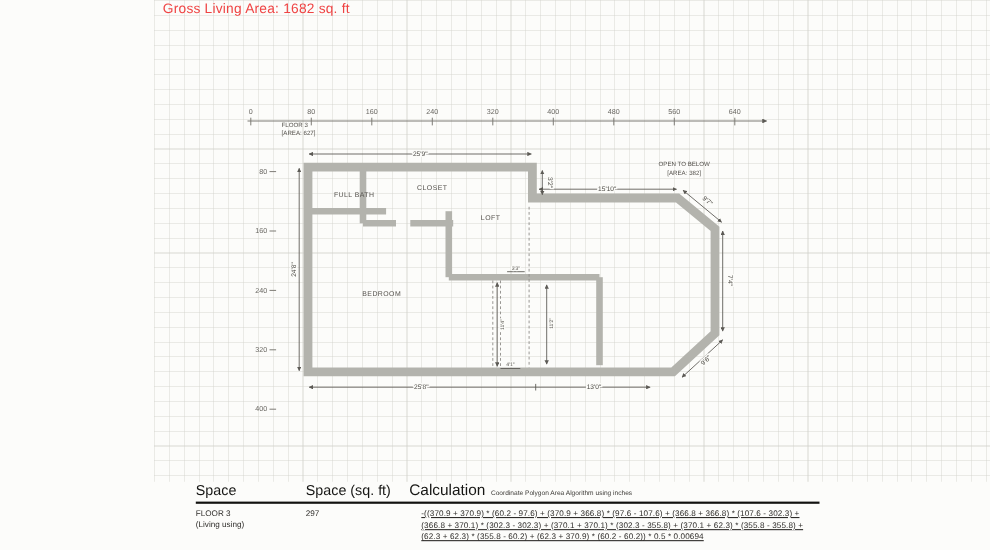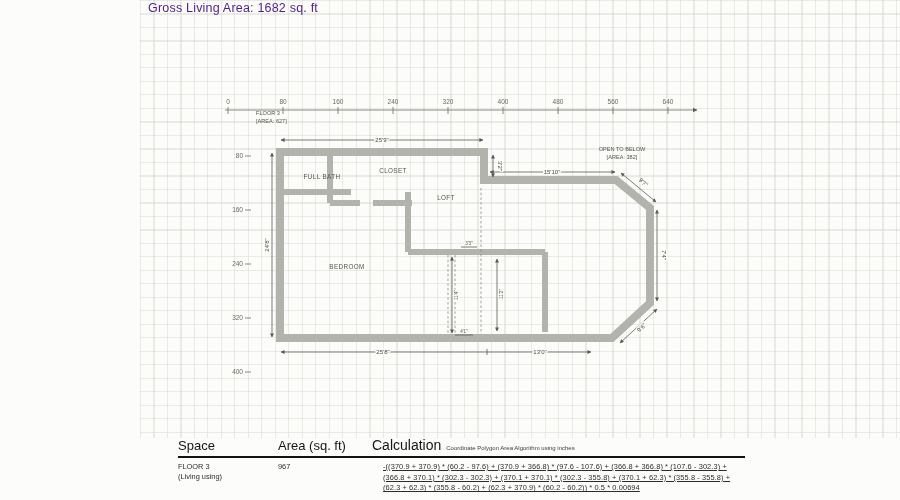--- a/index.html
+++ b/index.html
@@ -2,21 +2,21 @@
 <html><head>
 <meta charset="utf-8">
 <style>
   html,body{margin:0;padding:0;background:#e8e8e6;}
   .page{position:relative;width:900px;height:500px;background:#fcfcfa;overflow:hidden;
         font-family:"Liberation Sans", sans-serif;color:#3a3a38;}
   .grid{position:absolute;left:140px;top:0;width:760px;height:438px;opacity:.55;pointer-events:none;
         background-image:
           repeating-linear-gradient(to right, rgba(178,178,168,.45) 0 1px, transparent 1px 13.5px),
           repeating-linear-gradient(to bottom, rgba(178,178,168,.45) 0 1px, transparent 1px 13.5px);}
-  .title{position:absolute;left:148px;top:1px;font-size:12.5px;font-weight:500;color:#4c1d95;letter-spacing:.2px;}
+  .title{position:absolute;left:148px;top:1px;font-size:12.5px;font-weight:500;color:#ef4444;letter-spacing:.2px;}
   svg{position:absolute;overflow:visible;}
   svg text{font-family:"Liberation Sans", sans-serif;}
   .tick{font-size:6.5px;fill:#6a6863;}
   .plnlbl{font-size:6.3px;fill:#56534e;letter-spacing:.4px;}
   .smlbl{font-size:5.6px;fill:#56534e;}
   .dimlbl{font-size:6px;fill:#4c4a45;paint-order:stroke;stroke:#fbfbf8;stroke-width:2.5px;}
   .tinylbl{font-size:4.6px;fill:#5a5853;paint-order:stroke;stroke:#fbfbf8;stroke-width:2px;}
   .wall{stroke:#b3b3ad;fill:none;}
   .dimline{stroke:#5c5a55;stroke-width:.8;fill:none;}
   .dashln{stroke:#8b8984;stroke-width:.8;fill:none;stroke-dasharray:2.5 2.2;}
@@ -142,32 +142,32 @@
     <text class="dimlbl" x="428" y="241" text-anchor="middle" transform="rotate(-43 428 241)">9'6"</text>
     <text class="tinylbl" x="254" y="157" text-anchor="middle">3'3"</text>
     <text class="tinylbl" x="243" y="207" text-anchor="middle" transform="rotate(-90 243 207)">11'4"</text>
     <text class="tinylbl" x="288" y="206" text-anchor="middle" transform="rotate(-90 288 206)">11'2"</text>
     <text class="tinylbl" x="249" y="245" text-anchor="middle">4'1"</text>
   </svg>
 
   <div class="tbl">
     <div class="thead">
       <div class="th th-space">Space</div>
-      <div class="th th-area">Area (sq. ft)</div>
+      <div class="th th-area">Space (sq. ft)</div>
       <div class="th th-calc">Calculation</div>
       <div class="th-note">Coordinate Polygon Area Algorithm using inches</div>
     </div>
     <div class="rule"></div>
 
     <div class="trow">
       <div class="td-space">
         <div>FLOOR 3</div>
         <div>(Living using)</div>
       </div>
-      <div class="td-area">967</div>
+      <div class="td-area">297</div>
       <div class="td-calc">-((370.9 + 370.9) * (60.2 - 97.6) + (370.9 + 366.8) * (97.6 - 107.6) + (366.8 + 366.8) * (107.6 - 302.3) + (366.8 + 370.1) * (302.3 - 302.3) + (370.1 + 370.1) * (302.3 - 355.8) + (370.1 + 62.3) * (355.8 - 355.8) + (62.3 + 62.3) * (355.8 - 60.2) + (62.3 + 370.9) * (60.2 - 60.2)) * 0.5 * 0.00694</div>
     </div>
 
     <div class="trow">
       <div class="td-space">
         <div>OPEN TO BELOW</div>
       </div>
       <div class="td-area">382</div>
       <div class="td-calc">((561.9 + 586.7) * (97.6 - 149.2) + (586.7 + 561.9) * (149.2 -</div>
     </div>

